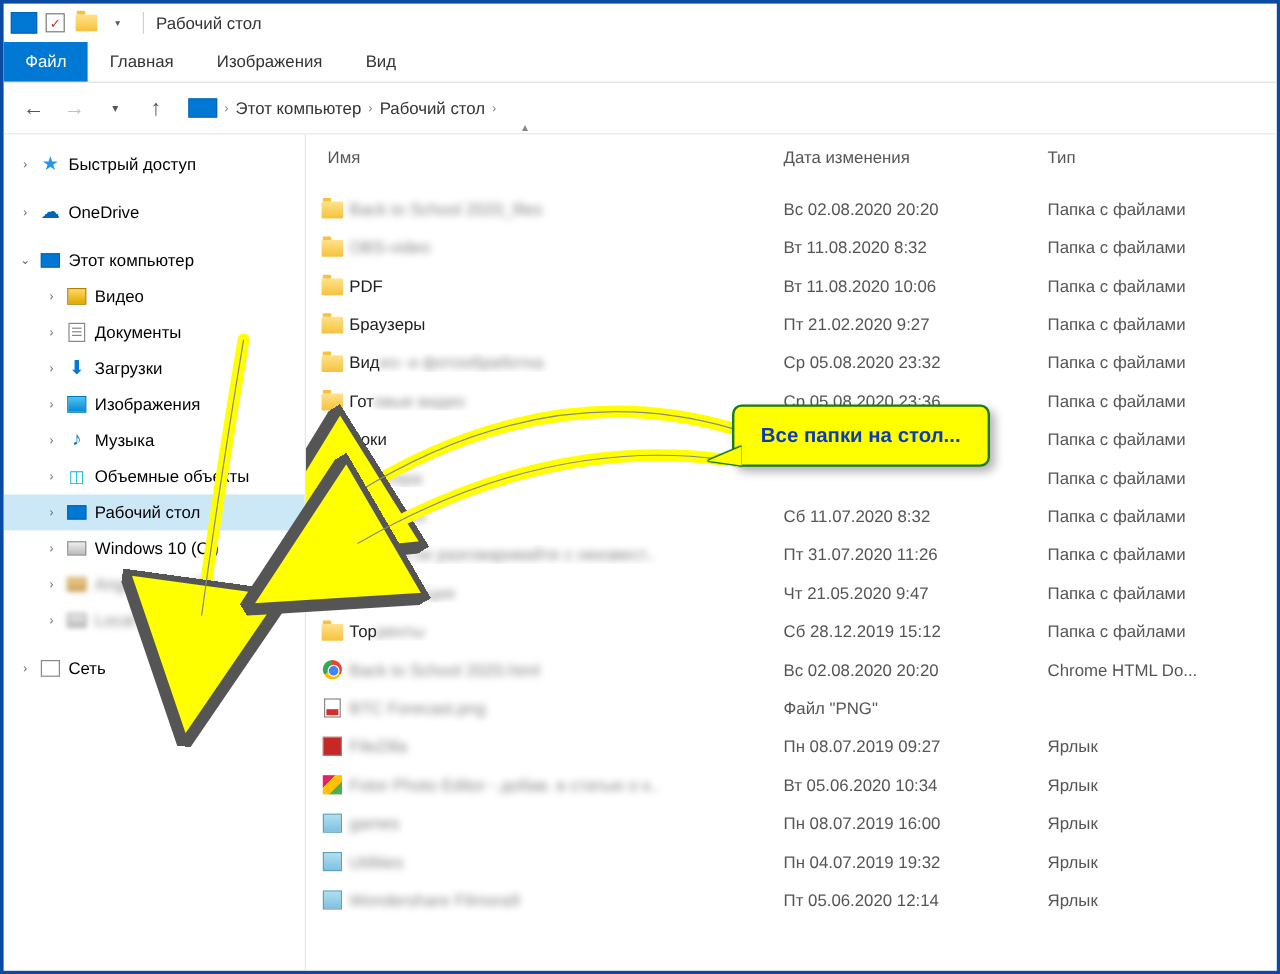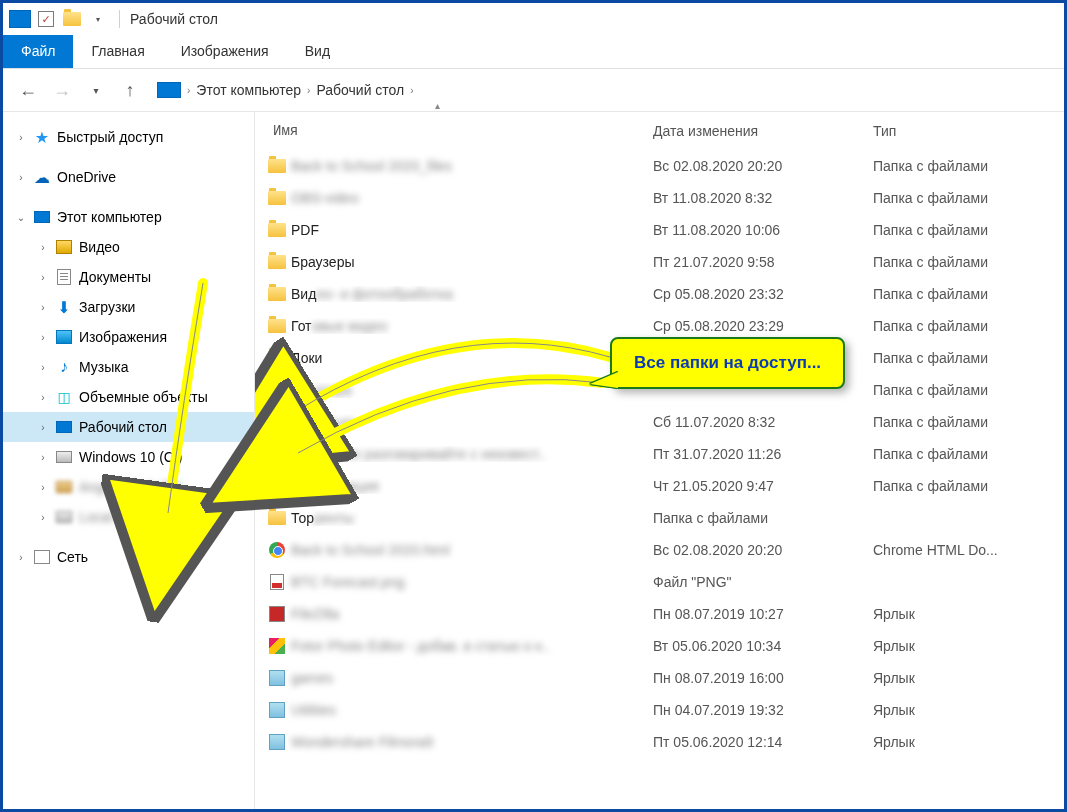--- a/index.html
+++ b/index.html
@@ -52,27 +52,27 @@
 .music-icon { color:#0078d4; font-size:16px; }
 .objects-icon { color:#00bcd4; font-size:14px; }
 .desktop-icon { width:16px; height:12px; background:#0078d4; border:1px solid #0066b8; }
 .disk-icon { width:16px; height:12px; background:linear-gradient(#eee,#bbb); border:1px solid #888; }
 .disk-icon-blur { width:16px; height:12px; background:linear-gradient(#f0d090,#d0a050); border:1px solid #b08030; filter:blur(2px); }
 .network-icon { width:16px; height:14px; background:#fff; border:1px solid #888; position:relative; }
 
 
 .content { flex: 1; display: flex; flex-direction: column; position: relative; }
 .columns { display: flex; height: 38px; padding: 0 8px; align-items: center; color: #555; }
-.col-name { flex: 0 0 390px; padding-left: 10px; font-family: Liberation Mono, monospace; }
+.col-name { flex: 0 0 390px; padding-left: 10px; }
 .col-date { flex: 0 0 220px; }
 .col-type { flex: 1; }
 .sort-arrow { text-align: center; color: #888; font-size: 10px; margin-top: -12px; }
 
 .file-list { flex: 1; overflow: hidden; }
-.file-row { display: flex; align-items: center; height: 32px; padding: 0 8px; }
+.file-row { display: flex; align-items: flex-end; height: 32px; padding: 0 8px; }
 .file-row .icon-cell { width: 28px; display: flex; justify-content: center; }
 .file-row .name-cell { flex: 0 0 362px; color: #222; white-space: nowrap; overflow: hidden; text-overflow: ellipsis; }
 .file-row .date-cell { flex: 0 0 220px; color: #555; }
 .file-row .type-cell { flex: 1; color: #555; white-space: nowrap; overflow: hidden; text-overflow: ellipsis; }
 .blur { filter: blur(3px); color: #888 !important; }
 
 .folder-icon { width:18px; height:14px; background:linear-gradient(#ffe28a,#f5c23e); border-radius:1px; position:relative; }
 .folder-icon::before { content:""; position:absolute; top:-3px; left:1px; width:7px; height:3px; background:#f5c23e; border-radius:1px 1px 0 0; }
 .chrome-icon { width:16px; height:16px; border-radius:50%; background: conic-gradient(#ea4335 0 120deg, #fbbc05 120deg 240deg, #34a853 240deg 360deg); position:relative; }
 .chrome-icon::after { content:""; position:absolute; top:4px; left:4px; width:8px; height:8px; border-radius:50%; background:#4285f4; border:1px solid #fff; }
@@ -271,37 +271,37 @@
             </div>
             <div class="name-cell">PDF</div>
             <div class="date-cell">Вт 11.08.2020 10:06</div>
             <div class="type-cell">Папка с файлами</div>
           </div>
           <div class="file-row">
             <div class="icon-cell">
               <div class="folder-icon"></div>
             </div>
             <div class="name-cell">Браузеры</div>
-            <div class="date-cell">Пт 21.07.2020 9:58</div>
+            <div class="date-cell">Пт 21.02.2020 9:27</div>
             <div class="type-cell">Папка с файлами</div>
           </div>
           <div class="file-row">
             <div class="icon-cell">
               <div class="folder-icon"></div>
             </div>
             <div class="name-cell"><span>Вид</span><span class="blur">ео- и фотообработка</span></div>
             <div class="date-cell">Ср 05.08.2020 23:32</div>
             <div class="type-cell">Папка с файлами</div>
           </div>
           <div class="file-row">
             <div class="icon-cell">
               <div class="folder-icon"></div>
             </div>
             <div class="name-cell"><span>Гот</span><span class="blur">овые видео</span></div>
-            <div class="date-cell">Ср 05.08.2020 23:29</div>
+            <div class="date-cell">Ср 05.08.2020 23:36</div>
             <div class="type-cell">Папка с файлами</div>
           </div>
           <div class="file-row">
             <div class="icon-cell">
               <div class="folder-icon"></div>
             </div>
             <div class="name-cell">Доки</div>
             <div class="date-cell"></div>
             <div class="type-cell">Папка с файлами</div>
           </div>
@@ -335,20 +335,21 @@
             </div>
             <div class="name-cell"><span>Оп</span><span class="blur">тимизация</span></div>
             <div class="date-cell">Чт 21.05.2020 9:47</div>
             <div class="type-cell">Папка с файлами</div>
           </div>
           <div class="file-row">
             <div class="icon-cell">
               <div class="folder-icon"></div>
             </div>
             <div class="name-cell"><span>Тор</span><span class="blur">ренты</span></div>
+            <div class="date-cell">Сб 28.12.2019 15:12</div>
             <div class="type-cell">Папка с файлами</div>
           </div>
           <div class="file-row">
             <div class="icon-cell">
               <div class="chrome-icon"></div>
             </div>
             <div class="name-cell blur">Back to School 2020.html</div>
             <div class="date-cell">Вс 02.08.2020 20:20</div>
             <div class="type-cell">Chrome HTML Do...</div>
           </div>
@@ -357,21 +358,21 @@
               <div class="png-icon"></div>
             </div>
             <div class="name-cell blur">BTC Forecast.png</div>
             <div class="type-cell">Файл "PNG"</div>
           </div>
           <div class="file-row">
             <div class="icon-cell">
               <div class="lnk-icon" style="background:#c62828"></div>
             </div>
             <div class="name-cell blur">FileZilla</div>
-            <div class="date-cell">Пн 08.07.2019 10:27</div>
+            <div class="date-cell">Пн 08.07.2019 09:27</div>
             <div class="type-cell">Ярлык</div>
           </div>
           <div class="file-row">
             <div class="icon-cell">
               <div class="lnk-icon2"></div>
             </div>
             <div class="name-cell blur">Fotor Photo Editor - добав. в статью о к..</div>
             <div class="date-cell">Вт 05.06.2020 10:34</div>
             <div class="type-cell">Ярлык</div>
           </div>
@@ -394,21 +395,21 @@
           <div class="file-row">
             <div class="icon-cell">
               <div class="lnk-icon3"></div>
             </div>
             <div class="name-cell blur">Wondershare Filmora9</div>
             <div class="date-cell">Пт 05.06.2020 12:14</div>
             <div class="type-cell">Ярлык</div>
           </div>
         </div>
 
-      <div class="callout">Все папки на доступ...</div>
+      <div class="callout">Все папки на стол...</div>
       <div class="callout-tail"></div>
 
       <svg class="overlay-svg" width="820" height="700">
         <defs>
           <marker id="ah" markerWidth="14" markerHeight="14" refX="3" refY="7" orient="auto">
             <polygon points="0,0 14,7 0,14" fill="#ffff00" stroke="#555" stroke-width="1"></polygon>
           </marker>
         </defs>
 
         <path d="M 355,245 Q 200,200 40,300" fill="none" stroke="#ffff00" stroke-width="10" marker-end="url(#ah)" stroke-linecap="round"></path>

